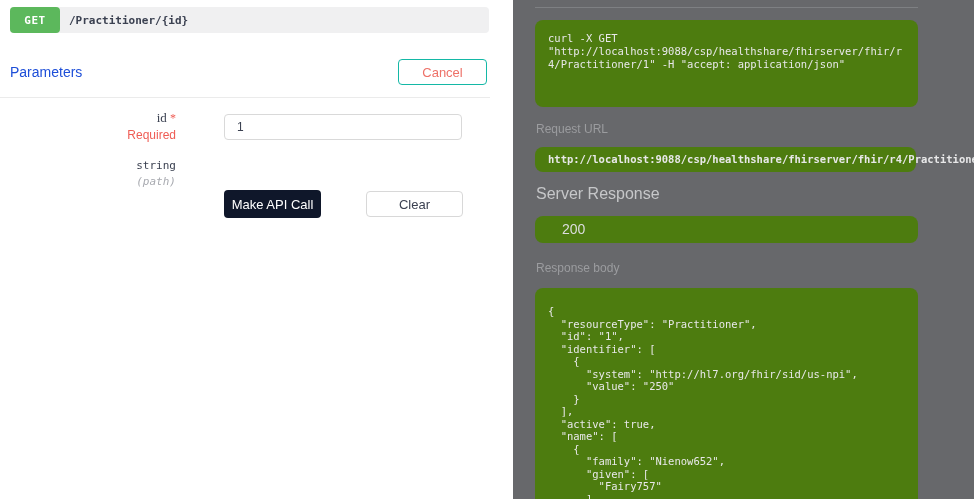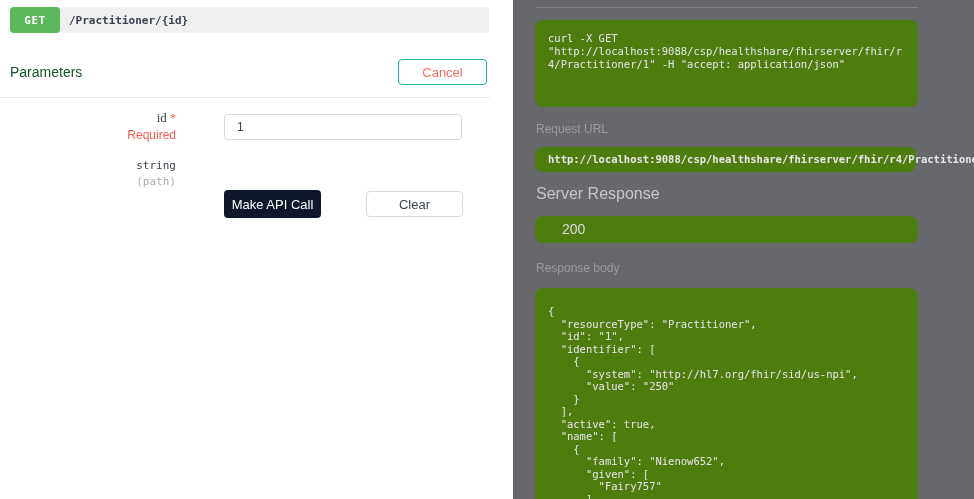--- a/index.html
+++ b/index.html
@@ -11,34 +11,34 @@
   .left-panel { position: absolute; left: 0; top: 0; width: 438px; height: 499px; background: #ffffff; }
 
   .method-bar { position: absolute; left: 10px; top: 7px; width: 479px; height: 26px;
     background: #f0f0f1; border-radius: 4px; display: flex; align-items: center; }
   .method-badge { width: 50px; height: 26px; background: #5cb85c; border-radius: 4px;
     color: #ffffff; font-family: "DejaVu Sans Mono", monospace; font-weight: bold;
     font-size: 11px; display: flex; align-items: center; justify-content: center; letter-spacing: .5px; }
   .method-path { margin-left: 9px; font-family: "DejaVu Sans Mono", monospace;
     font-weight: bold; font-size: 11px; color: #3b4151; }
 
-  .parameters-title { position: absolute; left: 10px; top: 64px; font-size: 14px; color: #14532d; }
+  .parameters-title { position: absolute; left: 10px; top: 64px; font-size: 14px; color: #1d4ed8; }
   .cancel-button { position: absolute; left: 398px; top: 59px; width: 89px; height: 26px;
     background: #ffffff; border: 1px solid #14b8a6; border-radius: 4px; color: #ee7168;
     font-size: 13px; font-family: "Liberation Sans", sans-serif; cursor: pointer; }
   .section-divider { position: absolute; left: 0; top: 97px; width: 490px; height: 1px; background: #ebebeb; }
 
   .param-label-col { position: absolute; left: 40px; top: 110px; width: 136px; text-align: right; }
   .param-name { font-size: 13px; color: #3b4151; font-family: Liberation Serif, serif; }
   .required-star { color: #ef5c54; font-size: 12px; }
   .required-label { font-size: 12px; color: #ef5c54; margin-top: 2px; }
   .param-type { margin-top: 17px; font-family: "DejaVu Sans Mono", monospace;
     font-weight: normal; font-size: 11px; color: #3b4151; }
   .param-location { margin-top: 3px; font-family: "DejaVu Sans Mono", monospace;
-    font-size: 11px; color: #a8aab0; }
+    font-style: italic; font-size: 11px; color: #a8aab0; }
 
   .param-input { position: absolute; left: 224px; top: 114px; width: 238px; height: 26px;
     border: 1px solid #d9d9d9; border-radius: 4px; padding: 0 12px; font-size: 12px;
     color: #3b4151; font-family: "Liberation Sans", sans-serif; outline: none; }
 
   .make-api-call-button { position: absolute; left: 224px; top: 190px; width: 97px; height: 28px;
     background: #0f172a; border: none; border-radius: 4px; color: #ffffff; font-size: 13px;
     font-family: "Liberation Sans", sans-serif; cursor: pointer; }
   .clear-button { position: absolute; left: 366px; top: 191px; width: 97px; height: 26px;
     background: #ffffff; border: 1px solid #d8d8d8; border-radius: 4px; color: #3b4151;

